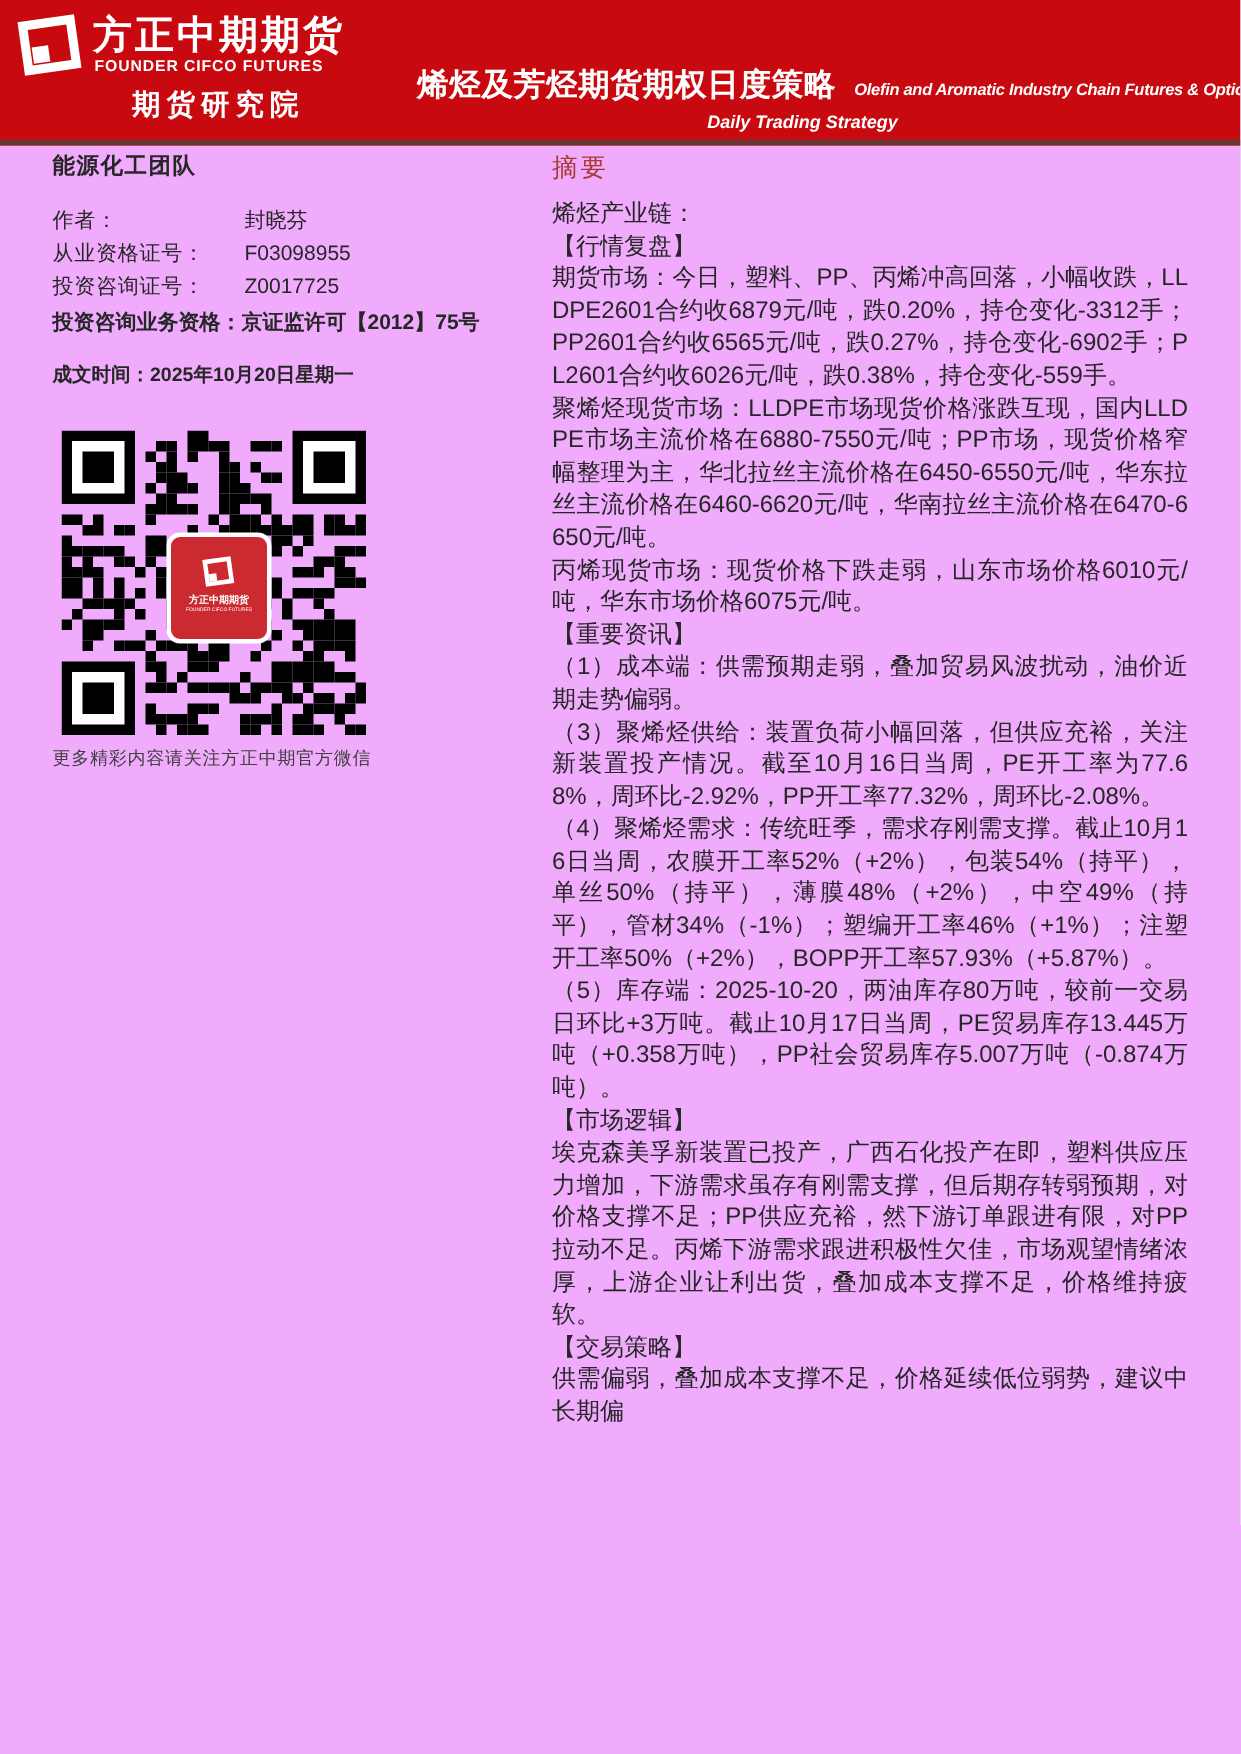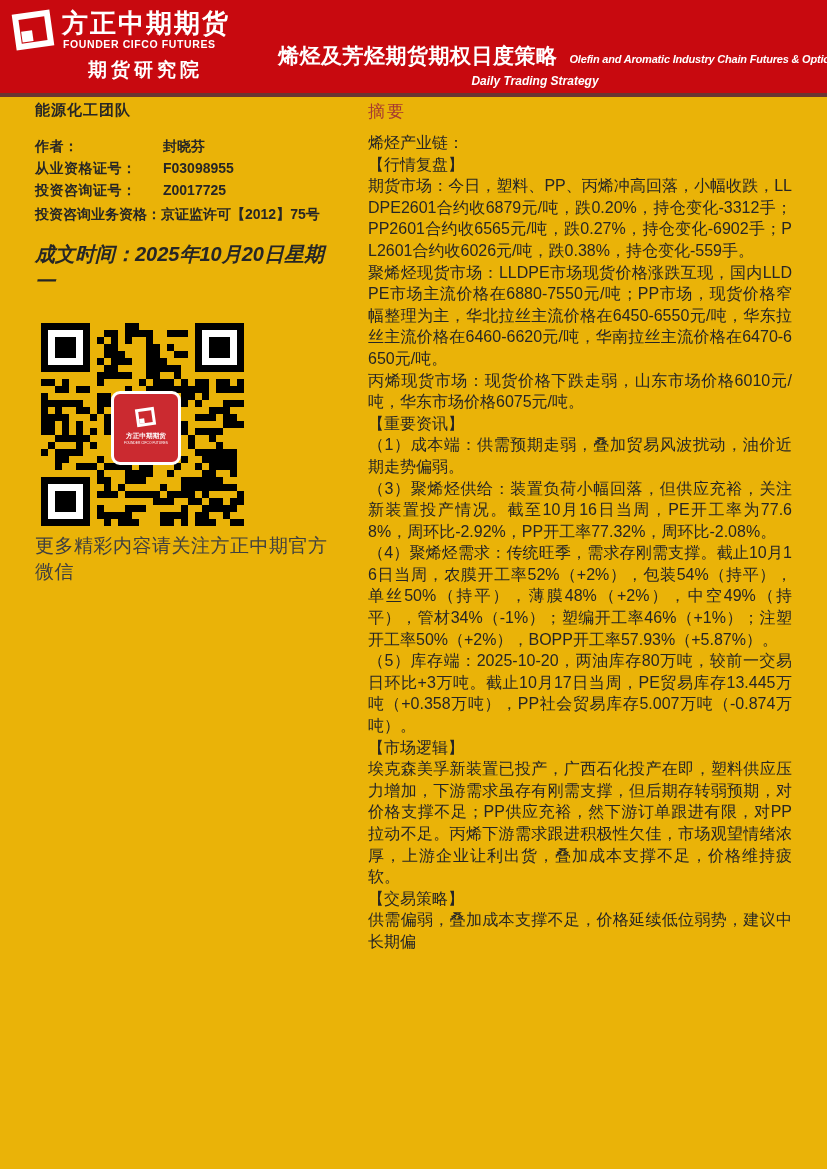--- a/index.html
+++ b/index.html
@@ -1,18 +1,18 @@
 <!DOCTYPE html>
 <html><head>
 <meta charset="utf-8">
 <style>
   html,body{margin:0;padding:0;background:#e9e9e9;}
   .page{
     position:relative;width:827px;height:1169px;margin:0 auto;
-    background:#eab308;overflow:hidden;
+    background:#f0abfc;overflow:hidden;
     font-family:"Liberation Sans","DejaVu Sans",sans-serif;color:#262626;
   }
   
   .banner{
     position:absolute;left:0;top:0;width:827px;height:93px;
     background:#c8090f;border-bottom:4px solid #6a3531;color:#fff;
   }
   .logo-icon{
     position:absolute;left:14px;top:12px;width:26px;height:24px;
     border:6px solid #ffffff;transform:rotate(-8deg);
@@ -24,37 +24,37 @@
   .brand-en{position:absolute;left:63px;top:38px;font-size:10.5px;font-weight:bold;letter-spacing:0.6px;}
   .institute{position:absolute;left:88px;top:57px;font-size:19px;font-weight:bold;letter-spacing:4px;}
   .title-block{position:absolute;left:278px;top:42px;width:514px;}
   .title-line1{white-space:nowrap;}
   .title-cn{font-size:21px;font-weight:bold;letter-spacing:0.5px;}
   .title-en{font-size:11px;font-weight:bold;font-style:italic;padding-left:12px;letter-spacing:-0.2px;}
   .title-line2{text-align:center;font-size:12px;font-weight:bold;font-style:italic;margin-top:4px;}
   
   .left-col{position:absolute;left:35px;top:101px;width:305px;}
   .team-name{font-size:15px;font-weight:bold;margin-bottom:15px;letter-spacing:1px;}
-  .field-row{height:22px;line-height:22px;font-size:14px;font-weight:bold;}
+  .field-row{height:22px;line-height:22px;font-size:14px;font-weight:normal;}
   .field-label{display:inline-block;width:128px;letter-spacing:0.5px;}
   .field-value{display:inline-block;}
   .qualification{margin-top:4px;font-size:14px;font-weight:bold;line-height:19px;}
-  .report-date{margin-top:17px;font-size:20px;font-weight:bold;font-style:italic;}
+  .report-date{margin-top:17px;font-size:13px;font-weight:bold;}
   .qr-wrap{position:relative;margin-top:28px;margin-left:6px;width:203px;height:203px;}
   .qr-wrap svg{display:block;width:203px;height:203px;}
   .qr-center-logo{
     position:absolute;left:50%;top:50%;width:64px;height:68px;margin:-34px 0 0 -32px;
     background:#cb2a30;border:3px solid #ffffff;border-radius:9px;
     display:flex;flex-direction:column;align-items:center;justify-content:center;color:#fff;
   }
   .qr-cube{position:relative;width:13px;height:12px;border:3px solid #fff;transform:rotate(-8deg);margin-bottom:5px;}
   .qr-cube .inner-square{position:absolute;left:0;bottom:0;width:5px;height:5px;background:#fff;}
   .qr-brand-cn{font-size:7px;font-weight:bold;white-space:nowrap;transform:scale(0.95);}
   .qr-brand-en{font-size:6px;white-space:nowrap;transform:scale(0.55);transform-origin:center top;}
-  .qr-caption{margin-top:7px;font-size:19px;color:#404040;font-family:Liberation Mono, monospace;letter-spacing:0.5px;}
+  .qr-caption{margin-top:7px;font-size:12px;color:#404040;font-family:Liberation Mono, monospace;letter-spacing:0.5px;}
   
   .right-col{position:absolute;left:368px;top:100px;width:424px;}
   .summary-heading{
     font-size:17px;color:#a63a32;letter-spacing:2px;
     font-family:"Liberation Serif","DejaVu Serif",serif;
   }
   .summary-body{margin-top:9px;}
   .summary-body p{
     margin:0;font-size:16px;line-height:21.6px;text-align:justify;
     word-break:break-all;letter-spacing:0;

